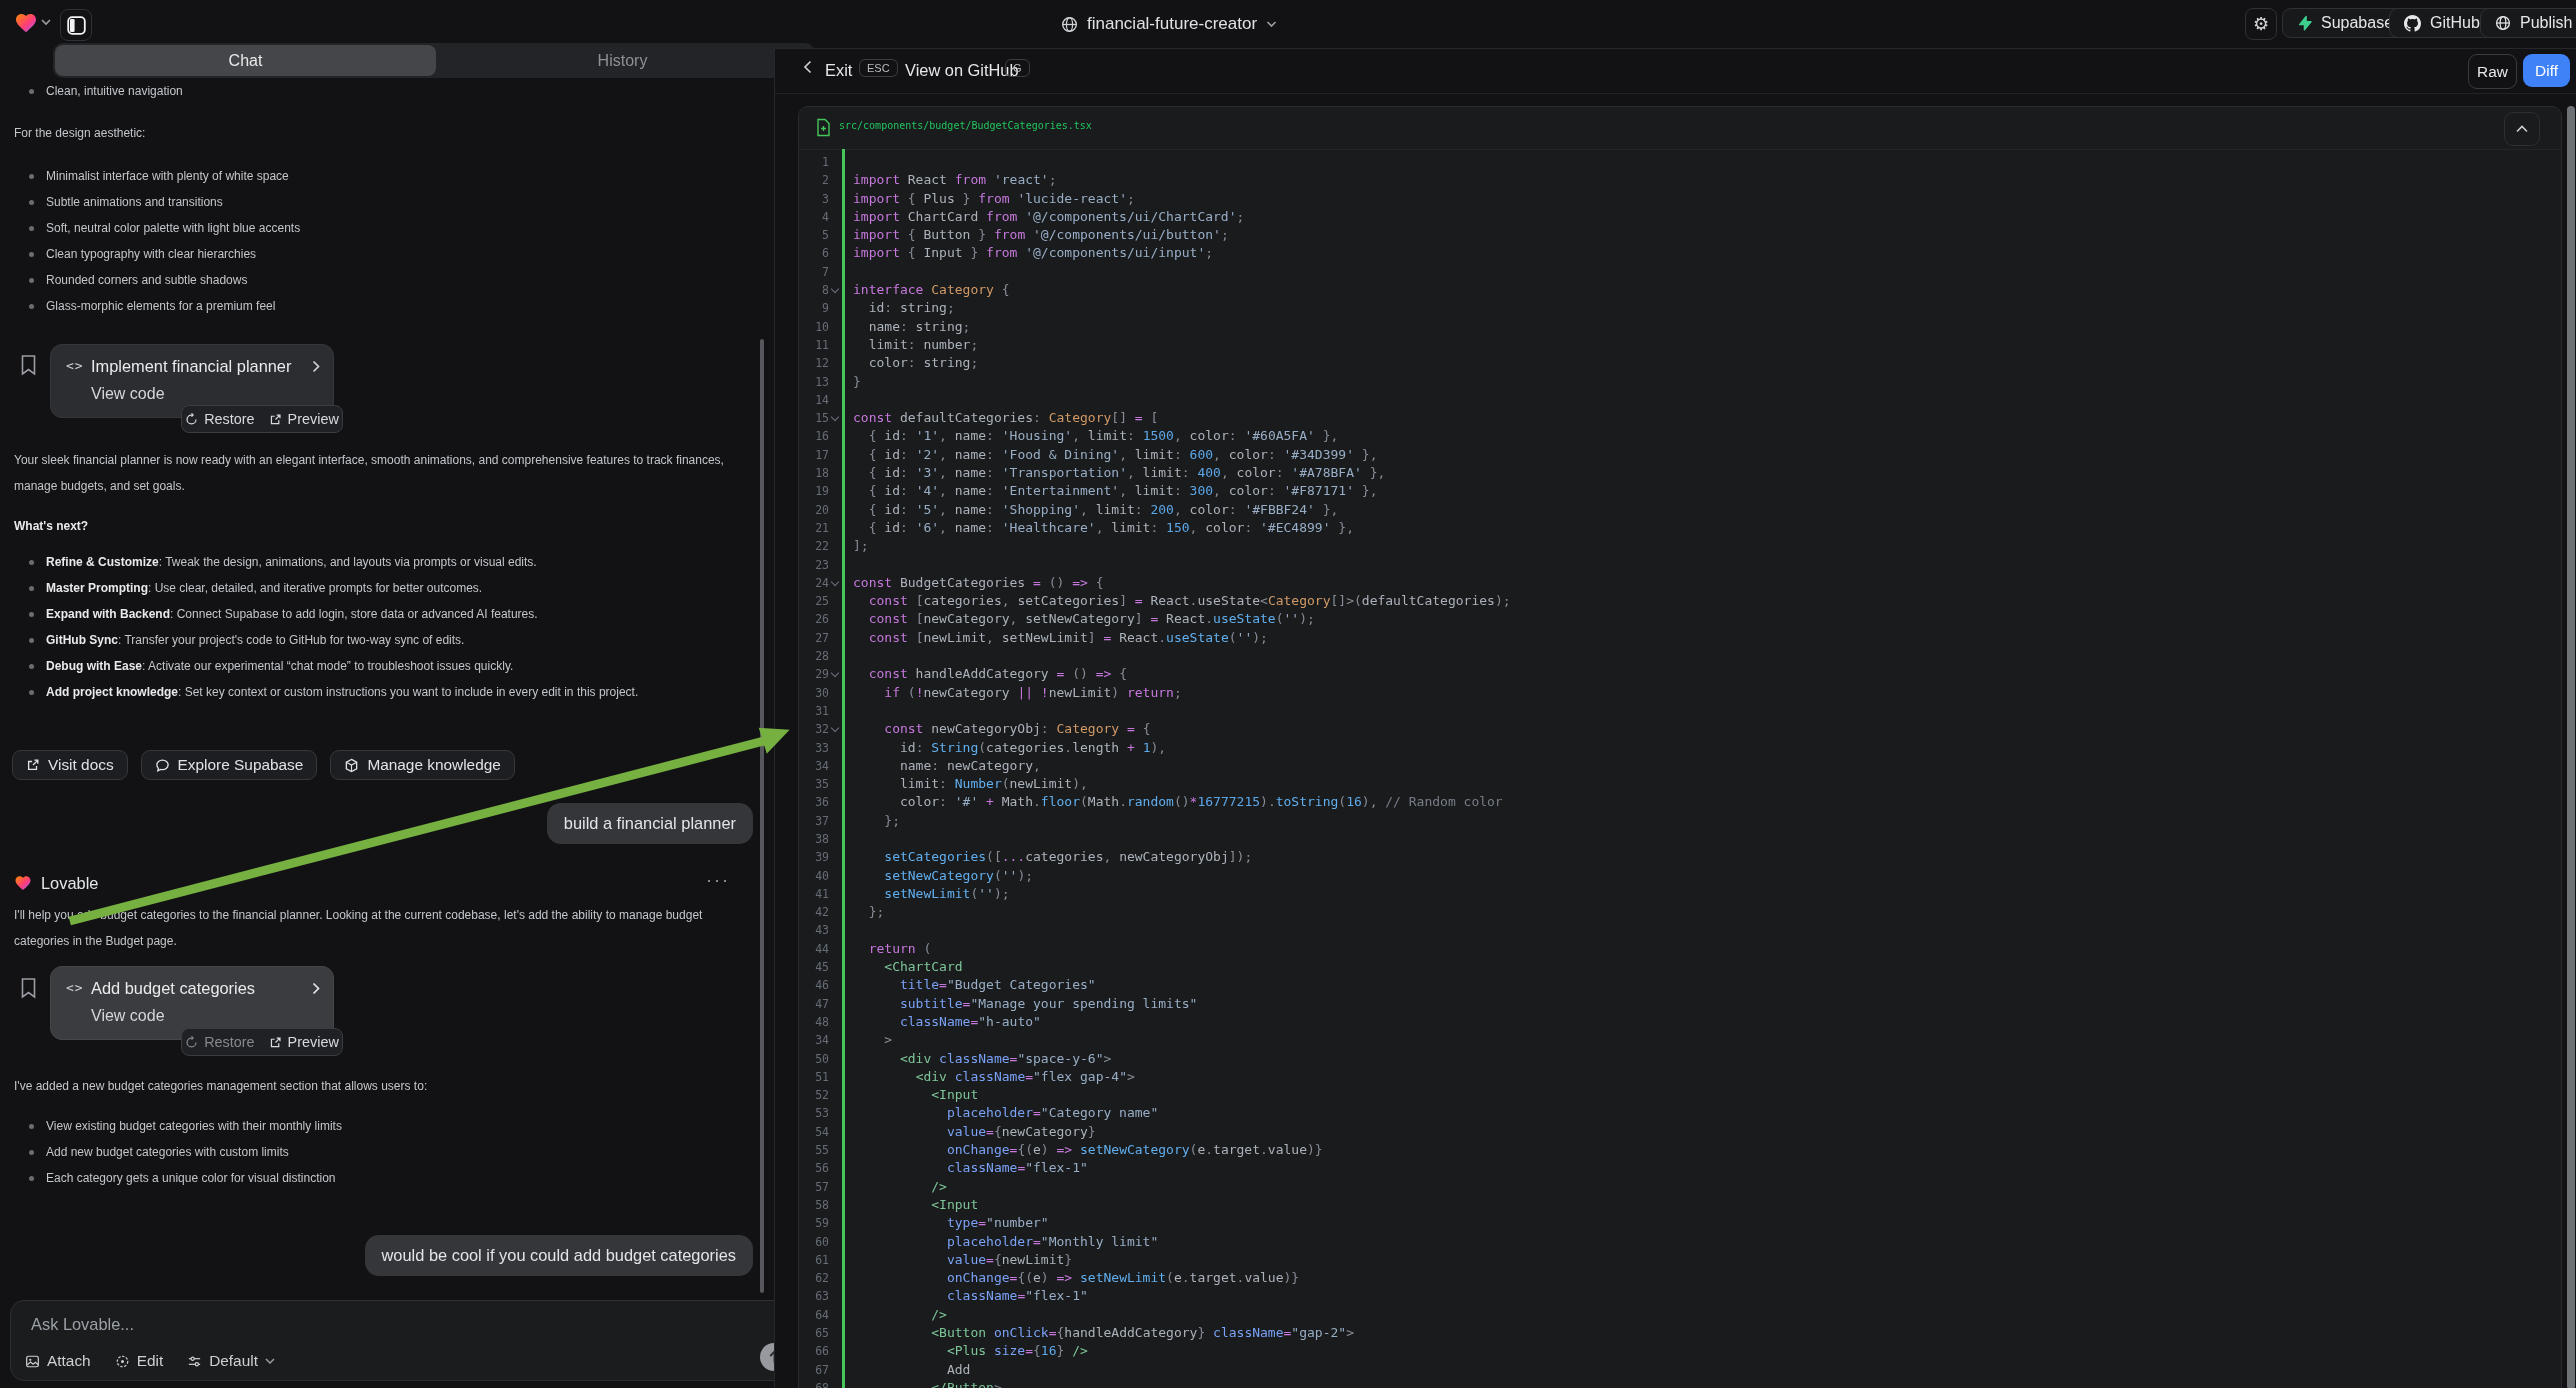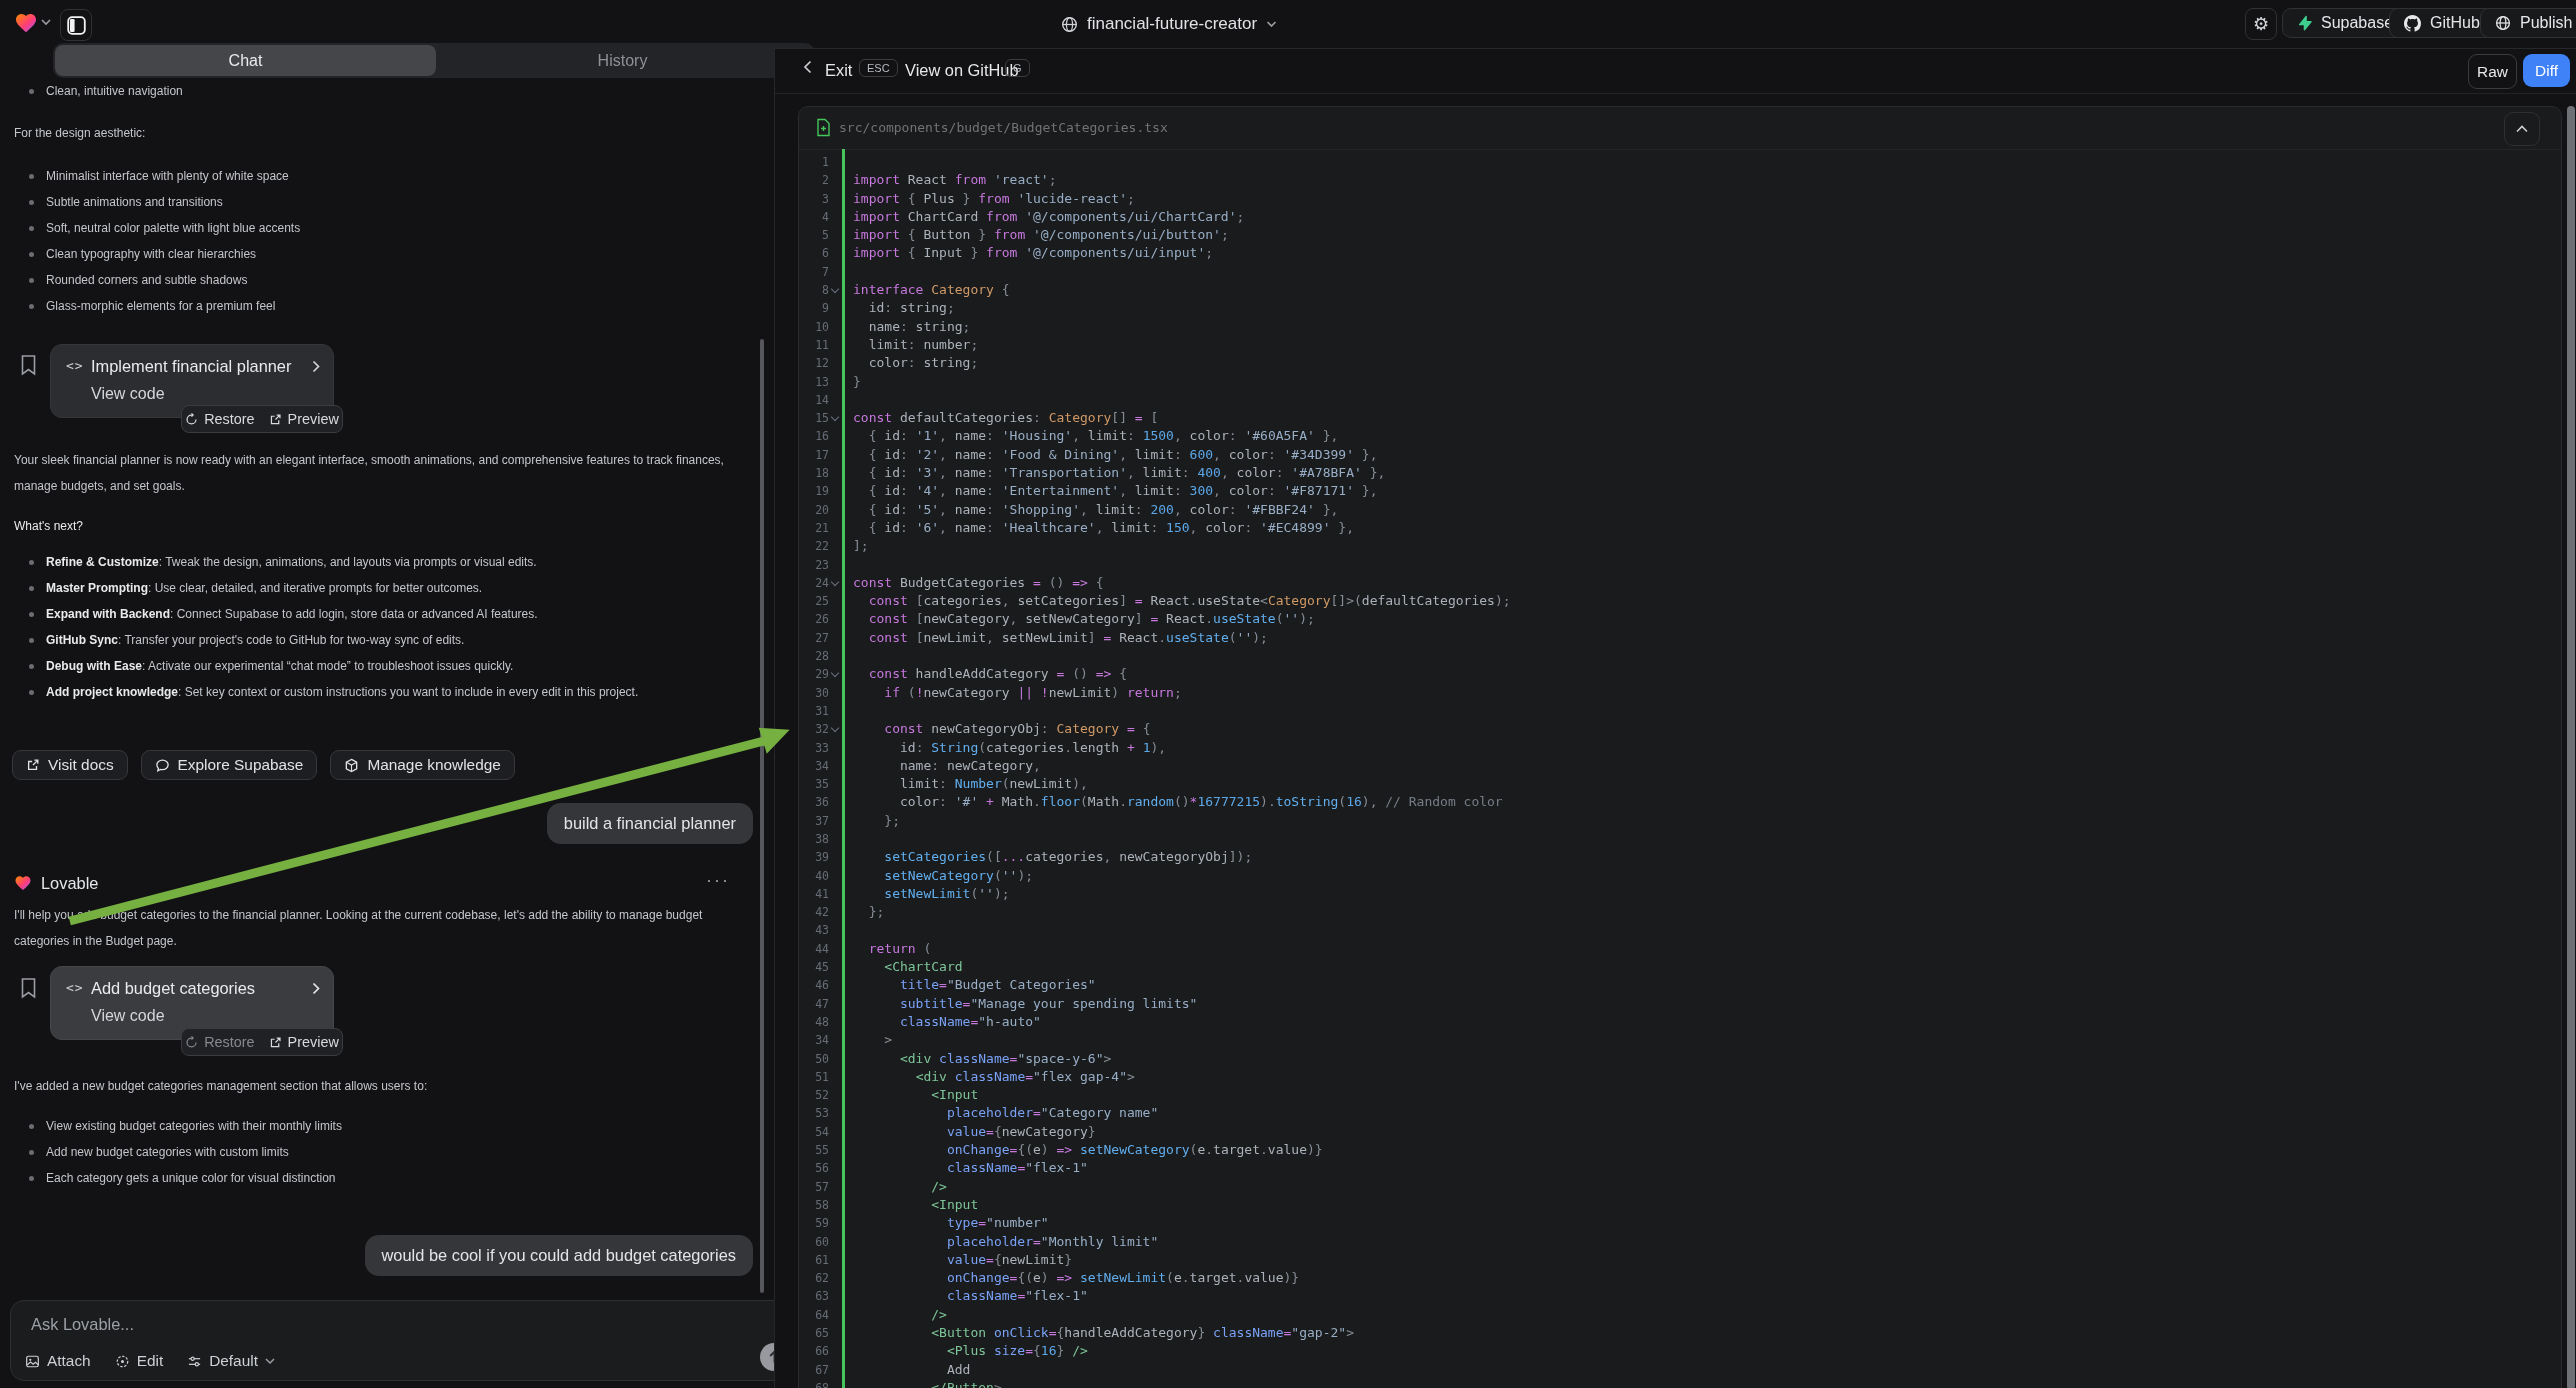--- a/index.html
+++ b/index.html
@@ -18,21 +18,21 @@
                color:#dfe1e5;font-size:17px;cursor:pointer;}
 
   
   .chat{position:absolute;left:0;top:0;width:774px;height:1388px;}
   .tabs{position:absolute;left:6px;top:43px;width:762px;height:35px;background:#232427;border-radius:10px;margin-left:47px;}
   .tabseg{position:absolute;top:2px;height:31px;width:381px;display:flex;align-items:center;justify-content:center;
           font-size:16px;border-radius:8px;cursor:pointer;}
   .tab-active{left:2px;background:#454649;color:#e9eaec;}
   .tab-idle{right:2px;color:#8e9196;}
   .p{position:absolute;left:14px;width:742px;font-size:12px;line-height:26px;color:#c3c6cb;}
-  .h{font-weight:normal;color:#e9eaec;}
+  .h{font-weight:bold;color:#e9eaec;}
   .blist .row{position:relative;padding-left:32px;min-height:26px;}
   .blist .row:before{content:"";position:absolute;left:15px;top:11px;width:5px;height:5px;border-radius:50%;background:#6a6d72;}
   .lead{font-weight:bold;color:#e9eaec;}
   .vcard{position:absolute;left:50px;width:282px;height:72px;border-radius:12px;cursor:pointer;}
   .vc1{background:#2c2d30;border:1px solid #353639;}
   .vc2{background:#3b3c3f;border:1px solid #464749;}
   .vcard .t{position:absolute;left:40px;top:12px;font-size:16.4px;color:#e9eaec;white-space:nowrap;}
   .vcard .vc-link{position:absolute;left:40px;top:40px;font-size:16px;color:#d3d6da;}
   .codeglyph{position:absolute;left:15px;top:13px;color:#cfd2d6;font-family:"DejaVu Sans Mono",monospace;font-size:13px;letter-spacing:1px;}
   .vchev{position:absolute;right:13px;top:15px;color:#cfd2d6;}
@@ -69,21 +69,21 @@
   .rhead .esc{position:absolute;left:84px;top:10px;}
   .rhead .vgh{position:absolute;left:130px;top:12px;font-size:16.4px;color:#e6e8ea;cursor:pointer;}
   .rhead .gkbd{position:absolute;left:230px;top:10px;}
   .rawbtn{position:absolute;left:1693px;top:5px;width:47px;height:33px;border:1px solid #3a3b3f;border-radius:9px;
           display:flex;align-items:center;justify-content:center;font-size:15.4px;color:#e6e8ea;cursor:pointer;}
   .diffbtn{position:absolute;left:1748px;top:5px;width:47px;height:33px;background:#3f82f7;border-radius:9px;
            display:flex;align-items:center;justify-content:center;font-size:15.4px;color:#fff;cursor:pointer;}
   .codecard{position:absolute;left:23px;top:57px;width:1762px;height:1284px;background:#1a1b1d;
             border:1px solid #2a2b2f;border-radius:10px 10px 0 0;overflow:hidden;}
   .filebar{position:absolute;left:0;top:0;width:100%;height:42px;border-bottom:1px solid #242529;}
-  .filepath{position:absolute;left:40px;top:13px;font-family:"DejaVu Sans Mono",monospace;font-size:13px;color:#737373;}
+  .filepath{position:absolute;left:40px;top:13px;font-family:"DejaVu Sans Mono",monospace;font-size:10px;color:#22c55e;}
   .collapse{position:absolute;left:1705px;top:5px;width:34px;height:32px;border:1px solid #2e2f33;border-radius:9px;
             display:flex;align-items:center;justify-content:center;cursor:pointer;}
   .gutterbar{position:absolute;left:43px;top:42px;bottom:0;width:3px;background:#46c55a;}
   .codelines{position:absolute;left:0;top:46px;width:100%;}
   .crow{position:relative;height:18.3px;white-space:pre;font-family:"DejaVu Sans Mono",monospace;
         font-size:13px;line-height:18.3px;}
   .ln{position:absolute;left:0;top:0;width:30px;text-align:right;color:#666d76;font-size:11.5px;}
   .fold{position:absolute;left:33px;top:5px;width:5px;height:5px;border-right:1.4px solid #6b7280;
         border-bottom:1.4px solid #6b7280;transform:rotate(45deg);}
   .lc{position:absolute;left:54px;top:0;color:#abb2ba;}

